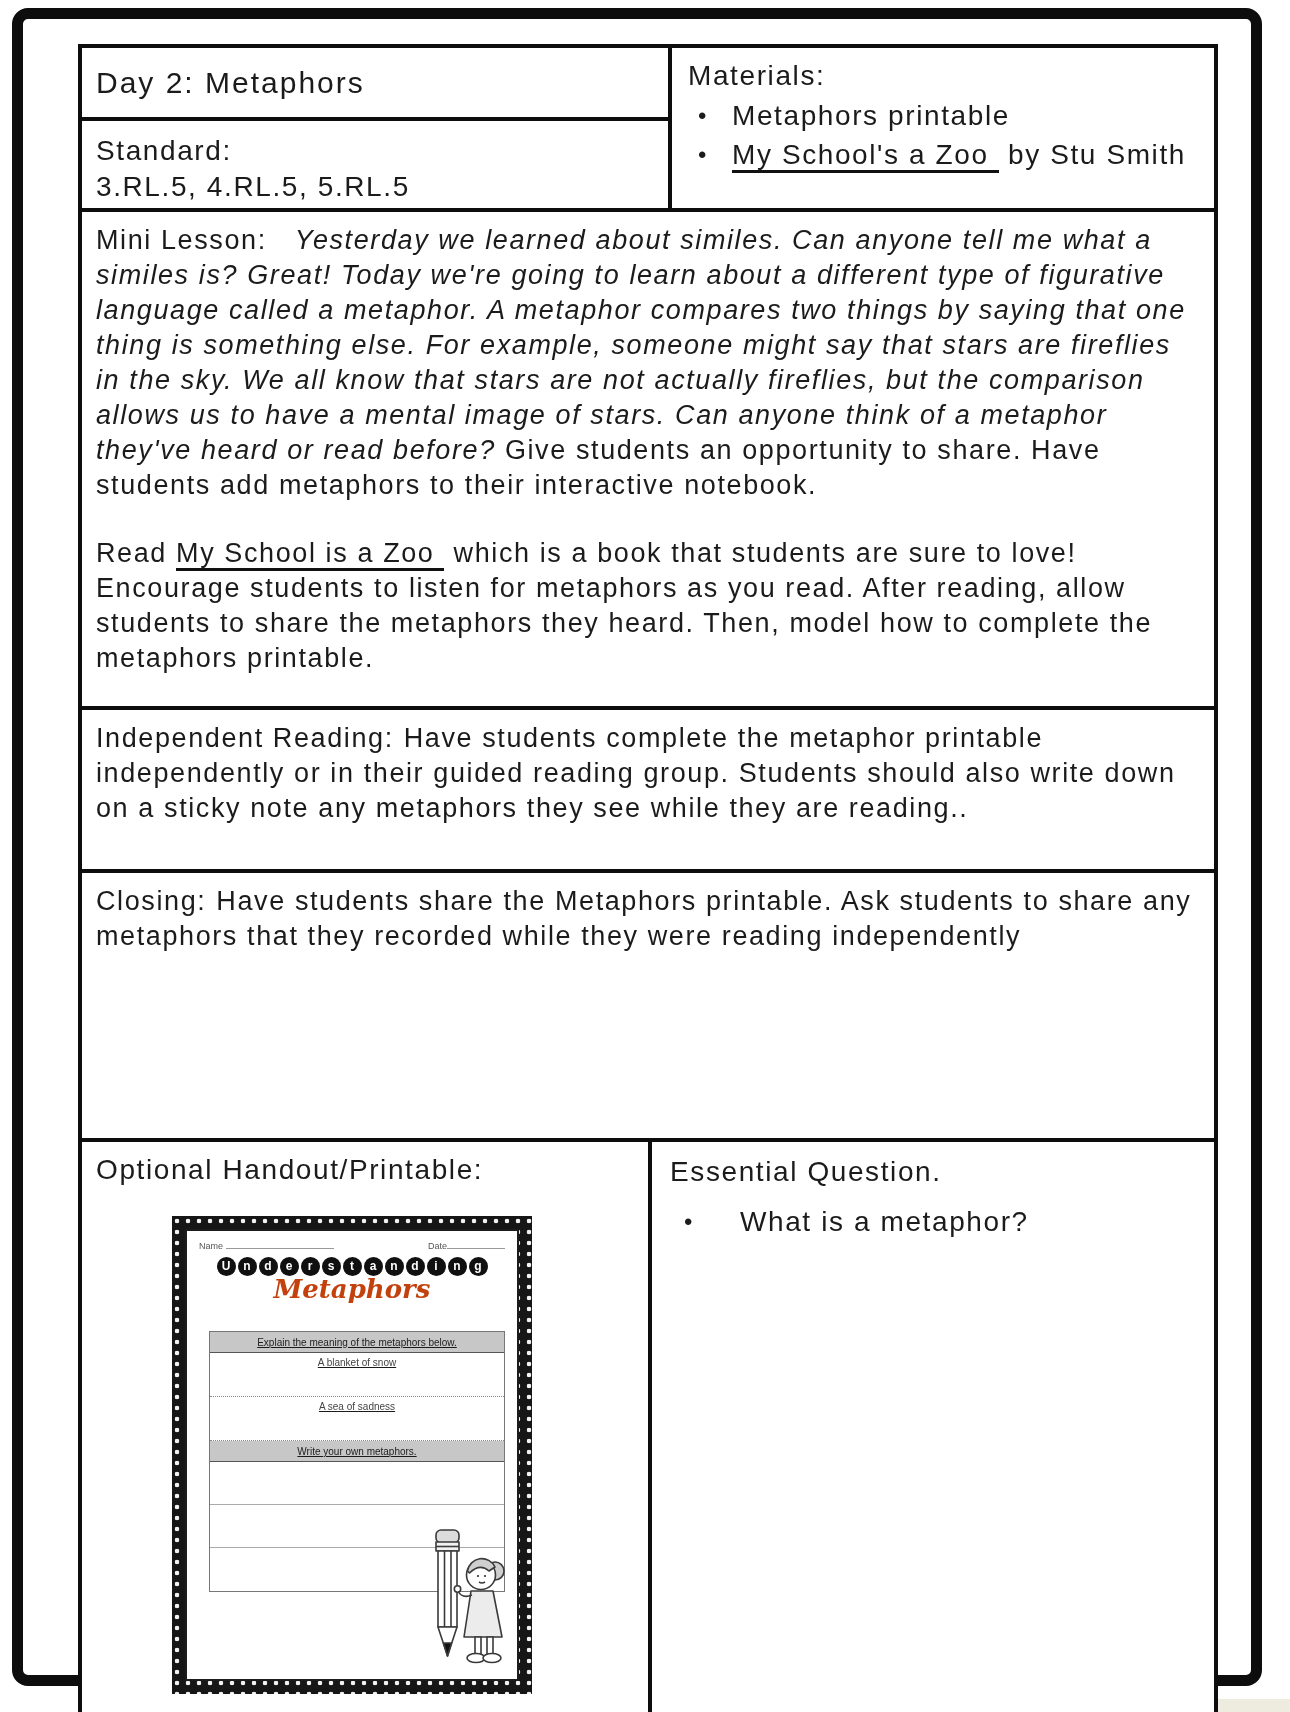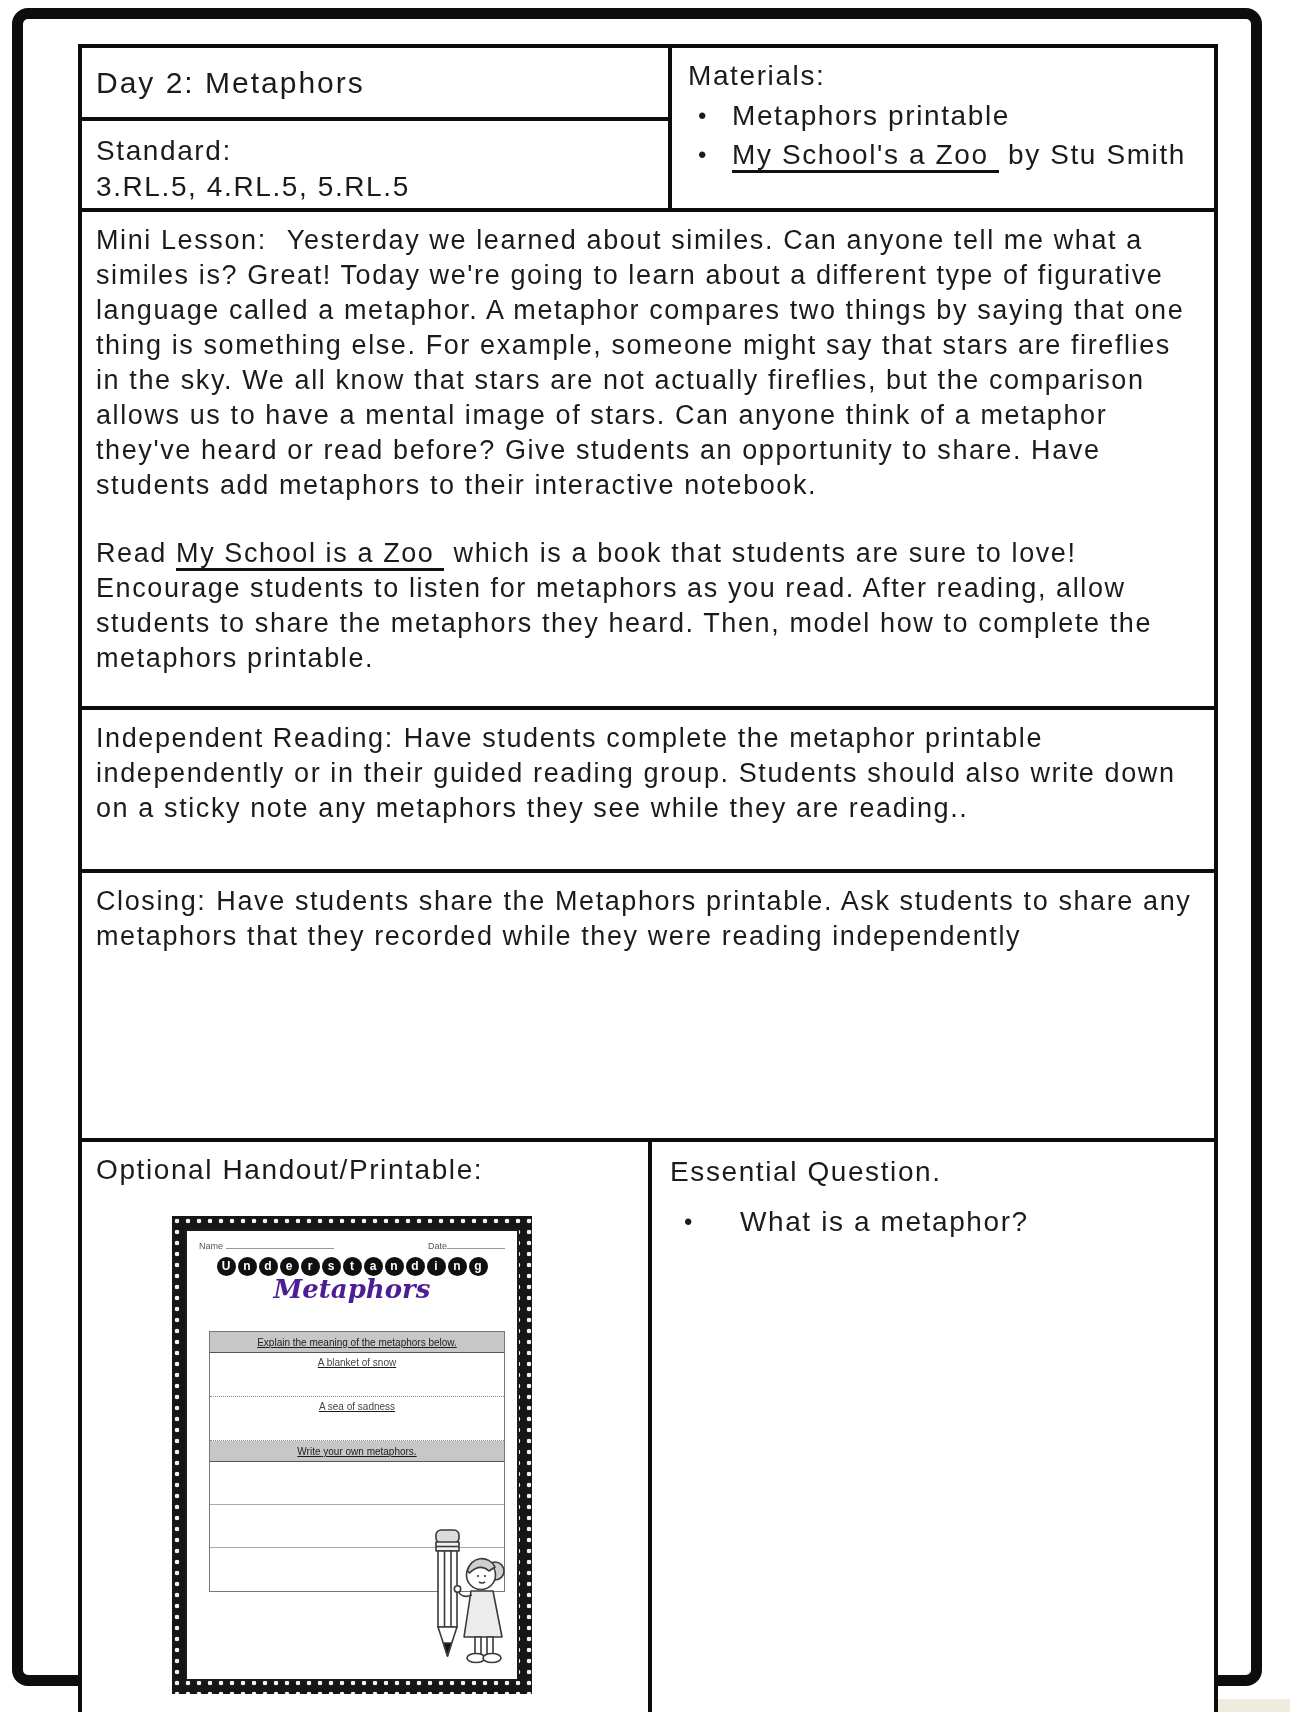--- a/index.html
+++ b/index.html
@@ -21,21 +21,21 @@
   .rt-right{flex:1;padding:10px 14px 0 16px;font-size:28px;letter-spacing:1.6px;line-height:36px;overflow:hidden;}
   .mat-list{margin:4px 0 0 0;padding:0;list-style:none;}
   .mat-list li{display:flex;margin-top:3px;}
   .bullet{width:34px;flex:0 0 34px;text-align:left;padding-left:10px;font-size:24px;}
   .uline{border-bottom:3px solid #111;padding-right:10px;}
 
   .row{box-sizing:border-box;border-bottom:4px solid #0d0d0d;padding:11px 18px 0 14px;overflow:hidden;}
   .row p{margin:0;}
   .row-mini{height:498px;}
   .row-mini .para2{margin-top:33px;}
-  .it{margin-left:20px;}
+  .it{font-style:italic;margin-left:28px;}
   .row-indep{height:163px;}
   .row-closing{height:269px;}
   .lbl-gap{margin-right:10px;}
 
   .row-bottom{display:flex;height:581px;box-sizing:border-box;}
   .rb-left{width:570px;box-sizing:border-box;border-right:4px solid #0d0d0d;
         padding:12px 0 0 14px;font-size:28px;letter-spacing:1.6px;}
   .rb-right{flex:1;padding:12px 16px 0 18px;font-size:28px;letter-spacing:1.6px;line-height:36px;}
   .eq-item{display:flex;margin-top:14px;}
   .eq-item .bullet{width:56px;flex:0 0 56px;padding-left:14px;}
@@ -47,21 +47,21 @@
       background-size:11px 11px;}
   .ws-inner{position:relative;width:100%;height:100%;box-sizing:border-box;background:#fff;
       border:2px solid #1c1c1c;padding:8px 12px;}
   .ws-namedate{display:flex;justify-content:space-between;font-size:9px;color:#555;letter-spacing:0;}
   .nline{display:inline-block;width:108px;border-bottom:1px solid #999;height:9px;}
   .dline{display:inline-block;width:58px;border-bottom:1px solid #999;height:9px;}
   .ws-bubbles{text-align:center;line-height:20px;}
   .bub{display:inline-block;width:19px;height:19px;line-height:19px;margin:0 1px;border-radius:50%;
       background:#101010;color:#fff;font-size:12px;font-weight:bold;text-align:center;letter-spacing:0;}
   .ws-script{text-align:center;font-family:"DejaVu Serif",serif;font-style:italic;font-weight:bold;
-      font-size:26px;color:#4c1d95;margin-top:-2px;letter-spacing:0;}
+      font-size:26px;color:#c2410c;margin-top:-2px;letter-spacing:0;}
   .ws-table{position:absolute;left:22px;right:12px;top:100px;border:1px solid #777;box-sizing:border-box;background:#fff;text-decoration:underline;}
   .ws-bar{height:21px;box-sizing:border-box;background:#c7c7c7;border-bottom:1px solid #555;
       text-align:center;font-size:10px;color:#222;padding-top:5px;letter-spacing:0;}
   .ws-prow{height:44px;box-sizing:border-box;border-bottom:1px dotted #888;text-align:center;
       font-size:10px;color:#444;padding-top:4px;letter-spacing:0;}
   .ws-brow{height:43px;box-sizing:border-box;border-bottom:1px solid #aaa;}
   .ws-brow:last-child{border-bottom:none;}
   .ws-clipart{position:absolute;right:8px;bottom:4px;width:86px;height:150px;}
 </style>
 </head>

